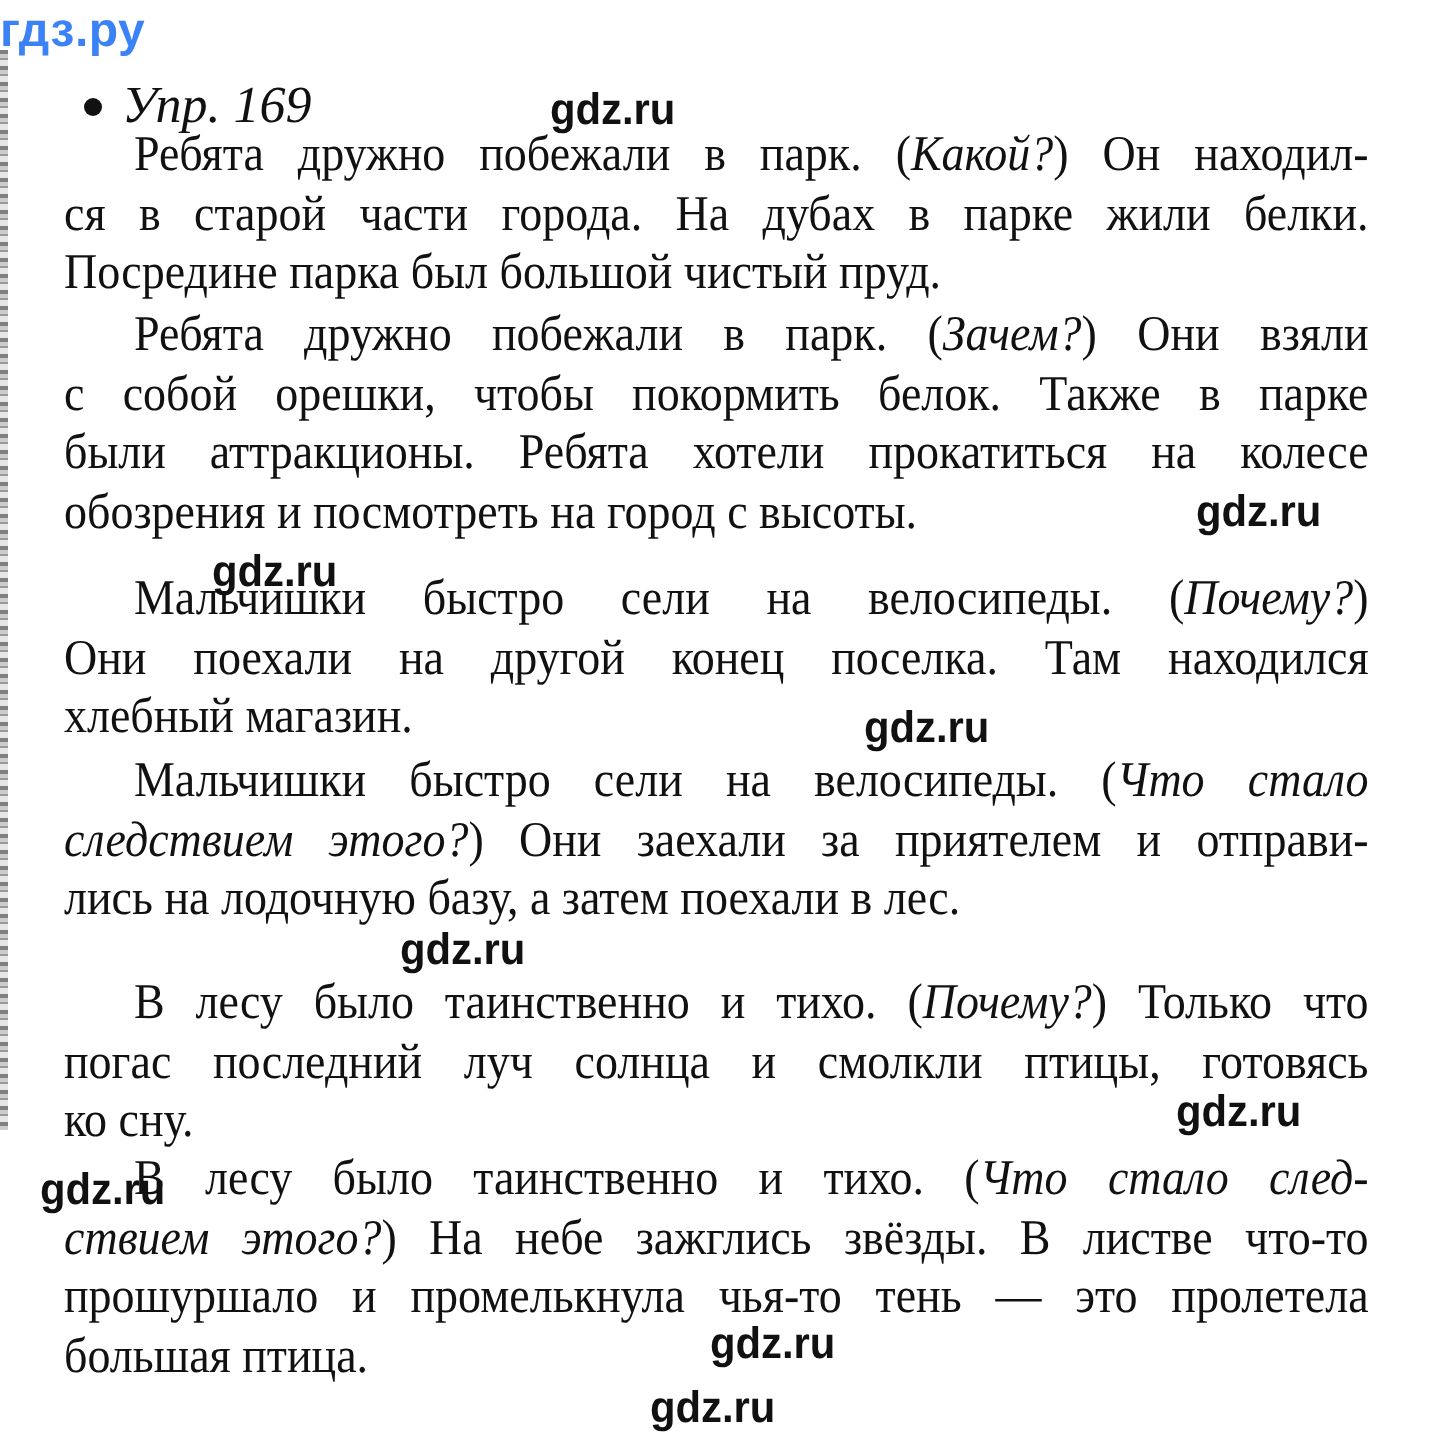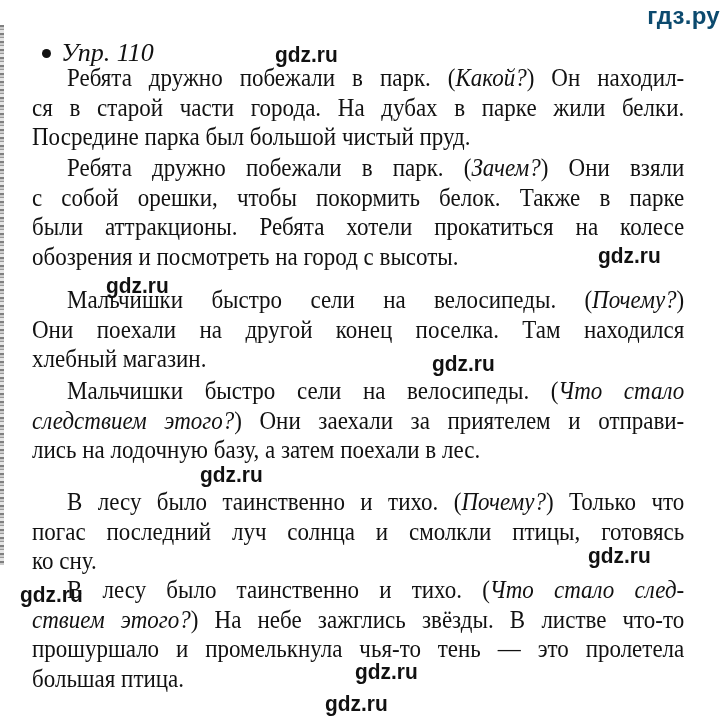--- a/index.html
+++ b/index.html
@@ -7,23 +7,23 @@
       width: 720px; height: 721px; position: relative; overflow: hidden;
       font-family: "Liberation Serif", "DejaVu Serif", serif;
       color: #111111;
     }
     .scan-edge {
       position: absolute; left: 0; top: 25px; width: 4px; height: 540px;
       background: repeating-linear-gradient(180deg, #555 0 2px, #bbb 2px 4px, #777 4px 5px, #ddd 5px 8px);
       opacity: 0.75;
     }
     .site-title {
-      position: absolute; top: 2px; left: 0; width: 720px; text-align: right;
+      position: absolute; top: 2px; left: 0; width: 720px; text-align: left;
       font-family: "Liberation Sans", "DejaVu Sans", sans-serif;
-      font-weight: bold; font-size: 24px; letter-spacing: 0.3px; color: #0c4a6e;
+      font-weight: bold; font-size: 24px; letter-spacing: 0.3px; color: #3b82f6;
     }
     .wm {
       position: absolute;
       font-family: "Liberation Sans", "DejaVu Sans", sans-serif;
       font-weight: bold; font-size: 22px; color: #111; line-height: 1;
       transform: scaleX(0.95); transform-origin: left top;
     }
     .ex-header {
       position: absolute; left: 42px; top: 38px; font-size: 26px;
       font-style: italic; display: flex; align-items: center; gap: 10px;
@@ -44,21 +44,21 @@
   </style>
 </head>
 <body>
 
 <div class="scan-edge"></div>
 
 <div class="site-title">гдз.ру</div>
 
 <div class="ex-header">
   <span class="bullet"></span>
-  <span>Упр. 110</span>
+  <span>Упр. 169</span>
 </div>
 
 <div class="wm" style="left:275px; top:44px;">gdz.ru</div>
 <div class="wm" style="left:598px; top:245px;">gdz.ru</div>
 <div class="wm" style="left:106px; top:275px;">gdz.ru</div>
 <div class="wm" style="left:432px; top:353px;">gdz.ru</div>
 <div class="wm" style="left:200px; top:464px;">gdz.ru</div>
 <div class="wm" style="left:588px; top:545px;">gdz.ru</div>
 <div class="wm" style="left:20px; top:584px;">gdz.ru</div>
 <div class="wm" style="left:355px; top:661px;">gdz.ru</div>

